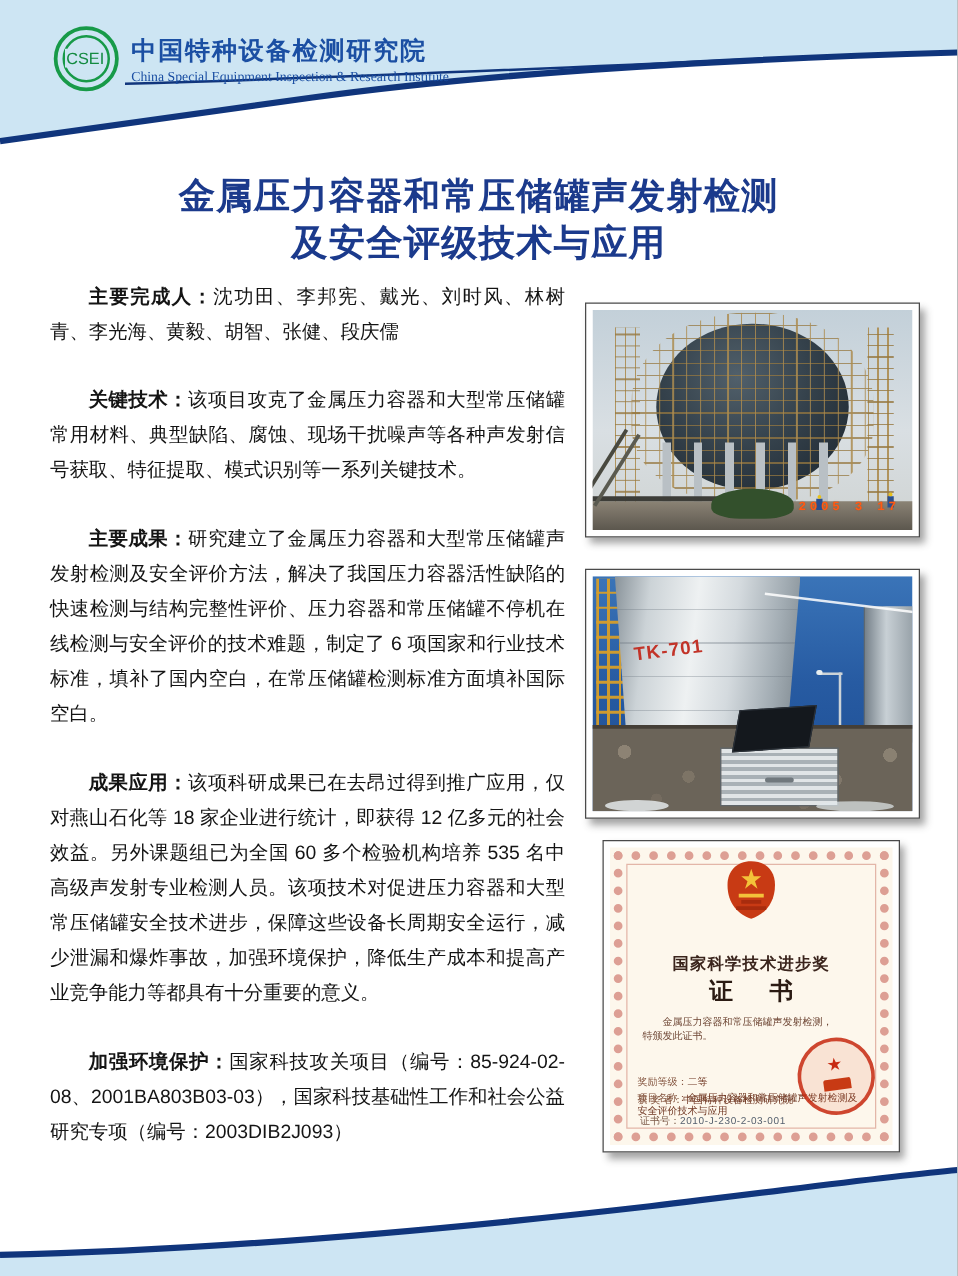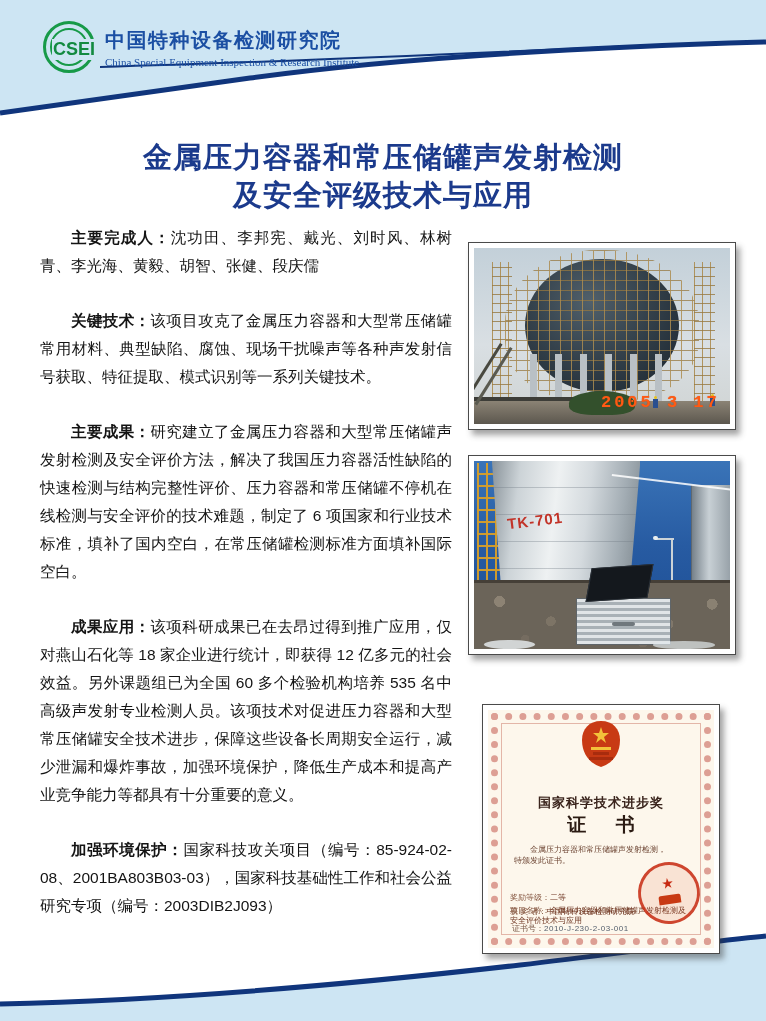--- a/index.html
+++ b/index.html
@@ -10,21 +10,21 @@
   }
   
   .swoosh{position:absolute;left:0;width:766px;pointer-events:none;}
   .swoosh-top{top:0;height:120px;}
   .swoosh-bottom{bottom:0;height:100px;}
   
   .logo-row{position:absolute;top:20px;left:42px;display:flex;align-items:center;}
   .logo-mark{width:54px;height:54px;position:relative;margin-right:9px;flex:0 0 auto;}
   .logo-ring-outer{position:absolute;inset:1px;border:3px solid #179a48;border-radius:50%;}
   .logo-ring-inner{position:absolute;inset:8px;border:2px solid #179a48;border-radius:50%;}
-  .logo-text{position:absolute;left:10px;top:19px;font-size:18px;font-weight:bold;color:#128a40;
+  .logo-text{position:absolute;left:10px;top:19px;font-size:13px;font-weight:normal;color:#128a40;
     background:#cde5f3;padding:0 1px;letter-spacing:0;}
   .org-names{display:flex;flex-direction:column;}
   .org-cn{font-size:20px;font-weight:bold;color:#1b4fa3;letter-spacing:1.5px;}
   .org-en{font-size:11px;font-family:"Liberation Serif","DejaVu Serif",serif;color:#1b4fa3;margin-top:2px;}
   
   .poster-title{position:absolute;top:138px;left:0;width:100%;text-align:center;
     font-size:29px;font-weight:bold;color:#1b3a8c;line-height:38px;letter-spacing:1px;}
   
   .text-col{position:absolute;left:40px;top:224px;width:412px;
     font-size:15.5px;line-height:28px;color:#141414;text-align:justify;}
@@ -55,21 +55,21 @@
     background:repeating-linear-gradient(90deg,#b9c0c5 0 7px,transparent 7px 25px);}
   .p1-ground{left:0;bottom:0;width:100%;height:13%;background:linear-gradient(180deg,#8b8375 0%,#5c574e 100%);}
   .p1-pipe{left:0;bottom:13%;width:58%;height:4px;background:#3d3d38;}
   .p1-stair{left:10%;top:54%;width:3px;height:40%;background:#48483f;transform:rotate(32deg);transform-origin:top left;}
   .p1-stair2{left:14%;top:56%;width:3px;height:38%;background:#5a5a50;transform:rotate(32deg);transform-origin:top left;}
   .p1-tarp{left:37%;bottom:5%;width:26%;height:14%;background:#33502c;border-radius:50% 50% 35% 35%;}
   .p1-worker{width:5px;height:9px;background:#2a4f8f;}
   .p1-worker::before{content:"";position:absolute;top:-3px;left:1px;width:3px;height:3px;background:#e8c21a;border-radius:50%;}
   .p1-w1{left:70%;bottom:9%;}
   .p1-w2{right:6%;bottom:10%;}
-  .p1-date{right:4%;bottom:7%;color:#ff5a14;font-weight:bold;font-size:17px;letter-spacing:3px;
+  .p1-date{right:4%;bottom:7%;color:#ff5a14;font-weight:bold;font-size:10px;letter-spacing:3px;
     font-family:"Liberation Mono","DejaVu Sans Mono",monospace;text-shadow:0 0 1px rgba(180,60,0,.6);}
   
   .photo2{left:468px;top:455px;width:256px;height:188px;}
   .p2-sky{inset:0;background:linear-gradient(180deg,#3a74b8 0%,#275ba2 45%,#1c4c92 100%);}
   .p2-tank{left:7%;top:0;width:58%;height:66%;
     clip-path:polygon(0 0,100% 0,93% 100%,6% 100%);
     background:linear-gradient(97deg,#89939a 0%,#ccd3d7 18%,#eef1f2 42%,#d4dade 62%,#a2acb3 84%,#7d878e 100%);}
   .p2-welds{left:7%;top:0;width:58%;height:66%;clip-path:polygon(0 0,100% 0,93% 100%,6% 100%);
     background:repeating-linear-gradient(180deg,transparent 0 26px,rgba(110,120,130,.35) 26px 27px);}
   .p2-label{left:13%;top:27%;color:#c23328;font-size:15px;font-weight:bold;transform:rotate(-7deg);letter-spacing:1px;}
@@ -93,21 +93,21 @@
     background:repeating-linear-gradient(180deg,#e1e5e7 0 3px,#a9b1b6 3px 6px);}
   .p2-handle{left:54%;bottom:12%;width:9%;height:4px;background:#70787d;border-radius:2px;}
   .p2-laptop{left:45%;bottom:26%;width:23%;height:17%;background:#14181d;border:1px solid #2b3138;
     transform:skewX(-14deg) rotate(-4deg);}
   .p2-lamp-pole{left:77%;top:41%;width:2px;height:24%;background:#ccd3d7;}
   .p2-lamp-arm{left:71%;top:41%;width:7%;height:2px;background:#ccd3d7;}
   .p2-lamp-head{left:70%;top:40%;width:5px;height:4px;background:#e8eef0;border-radius:2px;}
   .p2-snow1{left:4%;bottom:0;width:20%;height:5%;background:rgba(235,240,242,.8);border-radius:50%;}
   .p2-snow2{left:70%;bottom:0;width:24%;height:4%;background:rgba(225,232,235,.7);border-radius:50%;}
   
-  .photo3{left:482px;top:704px;width:226px;height:238px;}
+  .photo3{left:482px;top:672px;width:226px;height:238px;}
   .cert-page{position:relative;width:100%;height:100%;background:#fdf7ec;overflow:hidden;}
   .cert-band{position:absolute;inset:3px;border:7px dotted #dd9f94;}
   .cert-line{position:absolute;inset:13px;border:1px solid #e3b6a8;}
   .cert-emblem{position:absolute;left:50%;top:9px;transform:translateX(-50%);}
   .cert-award-title{position:absolute;left:0;top:84px;width:100%;text-align:center;
     font-size:13px;font-weight:bold;color:#3a241c;letter-spacing:1px;}
   .cert-doc-title{position:absolute;left:0;top:102px;width:100%;text-align:center;
     font-size:19px;font-weight:bold;color:#2b1b13;letter-spacing:12px;text-indent:12px;}
   .cert-citation{position:absolute;left:26px;top:134px;width:176px;
     font-size:8px;line-height:11px;color:#6d4533;}

